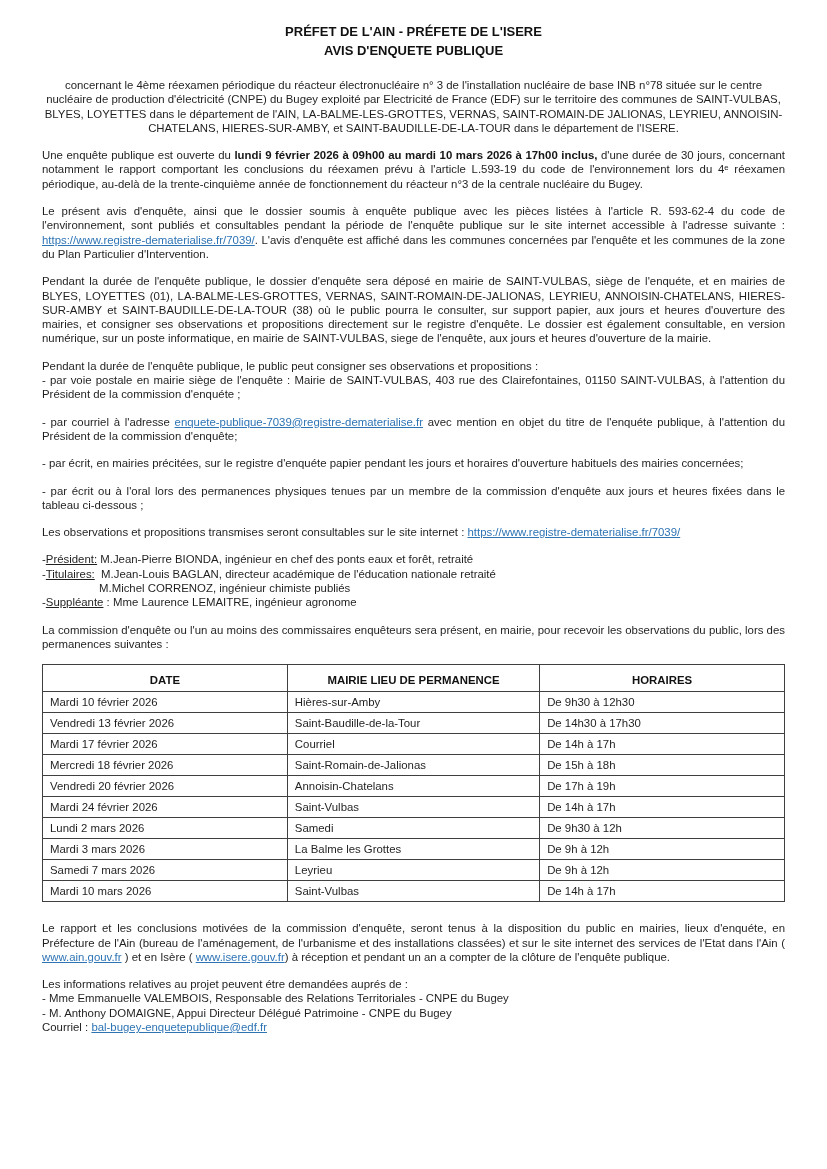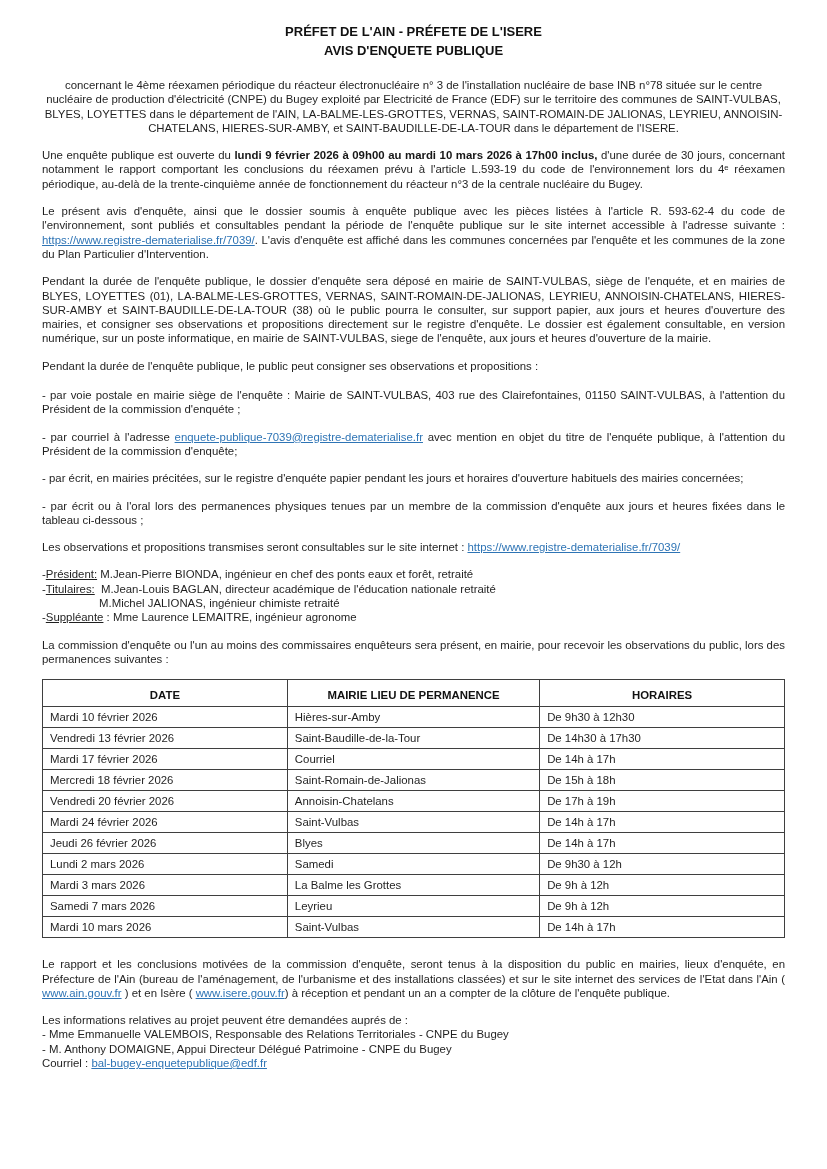--- a/index.html
+++ b/index.html
@@ -28,21 +28,21 @@
     font-size: 13px;
     line-height: 19px;
     color: #111;
   }
   .intro-par {
     text-align: center;
     margin: 18px 0 13px 0;
   }
   p { margin: 0 0 13px 0; }
   .just { text-align: justify; }
-  .nogap { margin-bottom: 15px; }
+  .nogap { margin-bottom: 0; }
   .link {
     color: #2e74b5;
     text-decoration: underline;
     cursor: pointer;
   }
   b { color: #161616; }
   .commission-block { margin: 0 0 13px 0; }
   .commission-line { white-space: pre-wrap; }
   .member-indent { padding-left: 57px; }
   .ul-label { text-decoration: underline; }
@@ -93,21 +93,21 @@
   <p class="just">- par écrit, en mairies précitées, sur le registre d'enquéte papier pendant les jours et horaires d'ouverture habituels des mairies concernées;</p>
 
   <p class="just">- par écrit ou à l'oral lors des permanences physiques tenues par un membre de la commission d'enquête aux jours et heures fixées dans le tableau ci-dessous ;</p>
 
   <p><span>Les observations et propositions transmises seront consultables sur le site internet : </span><a class="link">https://www.registre-dematerialise.fr/7039/</a></p>
 
 
   <div class="commission-block">
     <div class="commission-line"><span>-</span><span class="ul-label">Président:</span><span> M.Jean-Pierre BIONDA, ingénieur en chef des ponts eaux et forêt, retraité</span></div>
     <div class="commission-line"><span>-</span><span class="ul-label">Titulaires:</span><span>  M.Jean-Louis BAGLAN, directeur académique de l'éducation nationale retraité</span></div>
-    <div class="commission-line member-indent">M.Michel JALIONAS, ingénieur chimiste retraité</div>
+    <div class="commission-line member-indent">M.Michel CORRENOZ, ingénieur chimiste publiés</div>
     <div class="commission-line"><span>-</span><span class="ul-label">Suppléante</span><span> : Mme Laurence LEMAITRE, ingénieur agronome</span></div>
   </div>
 
   <p class="just">La commission d'enquête ou l'un au moins des commissaires enquêteurs sera présent, en mairie, pour recevoir les observations du public, lors des permanences suivantes :</p>
 
   <table class="perm">
     <thead>
       <tr>
         <th class="col-date">DATE</th>
         <th class="col-mairie">MAIRIE LIEU DE PERMANENCE</th>
@@ -139,25 +139,20 @@
           <td>Vendredi 20 février 2026</td>
           <td>Annoisin-Chatelans</td>
           <td>De 17h à 19h</td>
         </tr>
       <tr>
           <td>Mardi 24 février 2026</td>
           <td>Saint-Vulbas</td>
           <td>De 14h à 17h</td>
         </tr>
       <tr>
-          <td>Jeudi 26 février 2026</td>
-          <td>Blyes</td>
-          <td>De 14h à 17h</td>
-        </tr>
-      <tr>
           <td>Lundi 2 mars 2026</td>
           <td>Samedi</td>
           <td>De 9h30 à 12h</td>
         </tr>
       <tr>
           <td>Mardi 3 mars 2026</td>
           <td>La Balme les Grottes</td>
           <td>De 9h à 12h</td>
         </tr>
       <tr>

